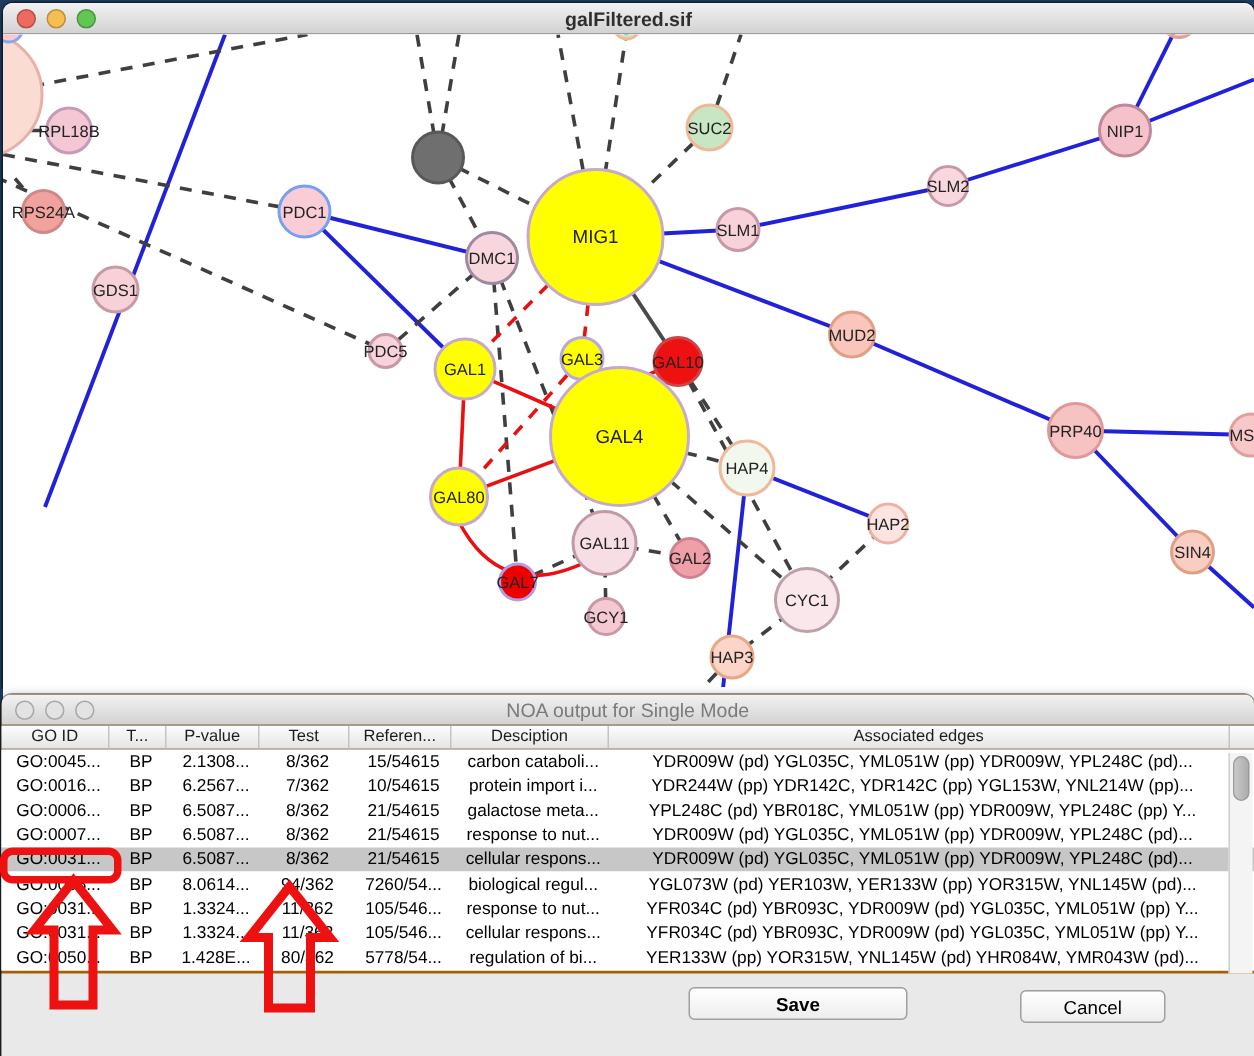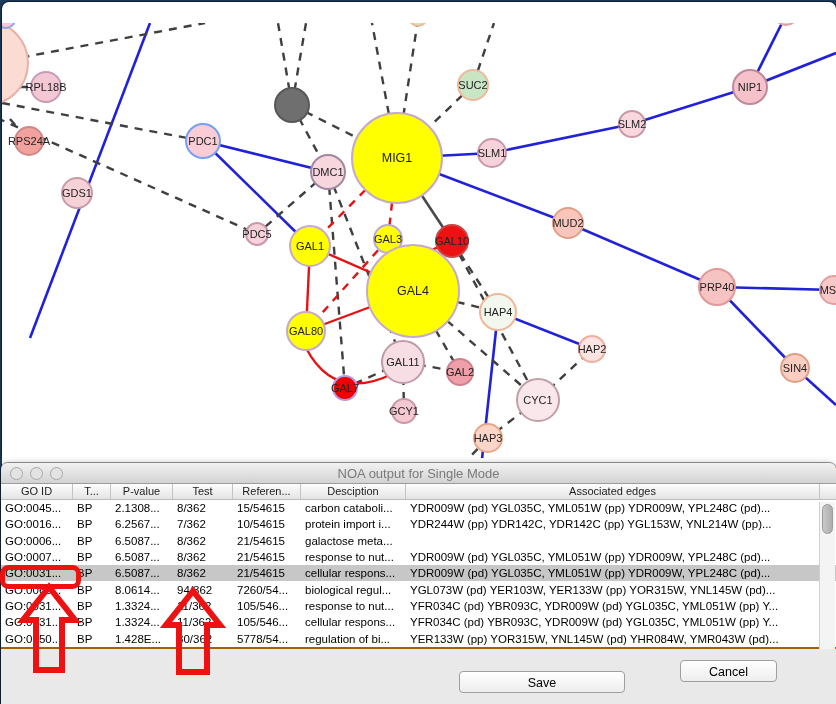--- a/index.html
+++ b/index.html
@@ -25,40 +25,48 @@
   #graph-canvas { position:absolute; left:0; top:21px; width:834px; height:497px; background:#fff; }
   #graph-svg { position:absolute; left:0; top:0; }
 
   
   #table-window { left:1px; top:463px; width:835px; height:241px; background:#a16207; }
   #table-header { position:relative; height:16px; display:flex;
     background:linear-gradient(#fdfdfd,#e4e4e4);
     border-bottom:1px solid #bdbdbd; }
   .hcell { font-size:11px; color:#1c1c1c; text-align:center; line-height:15px;
     border-right:1px solid #c3c3c3; overflow:hidden; white-space:nowrap; flex:none; }
-  #table-body { position:relative; background:#fff; }
+  #table-body { position:relative; background:#fff;text-align:center; }
   .trow { display:flex; height:16.3px; align-items:center; background:#fff; }
   .trow.sel { background:#c7c7c7; }
   .tcell { font-size:11.5px; color:#000; padding-left:4px; white-space:nowrap; overflow:hidden; flex:none; }
   #vscroll { position:absolute; background:#f4f4f4; border-left:1px solid #d0d0d0; }
   #vthumb { position:absolute; left:2px; width:11px; height:30px; border-radius:6px;
     background:linear-gradient(90deg,#c9c9c9,#adadad); border:1px solid #9a9a9a; }
   #table-empty { position:absolute; left:0; right:0; background:#e9e9e9; }
 
   .btn { position:absolute; height:22px; border:1px solid #9f9f9f; border-radius:4px;
     background:linear-gradient(#ffffff,#ededed); font-size:12.5px; color:#000;
     text-align:center; line-height:20px; box-shadow:0 1px 0 rgba(255,255,255,.6) inset; }
 
   #annot { position:absolute; left:0; top:0; pointer-events:none; }
   svg text { user-select:none; }
 </style>
 </head>
 <body>
 
 <div class="window" id="graph-window">
+  <div class="titlebar">
+    <div class="lights">
+      <span class="light" id="gl-red" style="background: rgb(239, 106, 94);"></span>
+      <span class="light" id="gl-yellow" style="background: rgb(246, 190, 79);"></span>
+      <span class="light" id="gl-green" style="background: rgb(98, 197, 84);"></span>
+    </div>
+    <span class="title">galFiltered.sif</span>
+  </div>
   <div id="graph-canvas">
     <svg id="graph-svg" width="834" height="435" viewBox="0 0 834 435">
         <line stroke="#2121d9" stroke-width="2.6" fill="none" x1="148" y1="0" x2="28" y2="315"></line>
         <line stroke="#2121d9" stroke-width="2.6" fill="none" x1="201" y1="118" x2="326" y2="149"></line>
         <line stroke="#2121d9" stroke-width="2.6" fill="none" x1="308" y1="223" x2="201" y2="118"></line>
         <line stroke="#2121d9" stroke-width="2.6" fill="none" x1="395" y1="135" x2="490" y2="130"></line>
         <line stroke="#2121d9" stroke-width="2.6" fill="none" x1="490" y1="130" x2="630" y2="101"></line>
         <line stroke="#2121d9" stroke-width="2.6" fill="none" x1="630" y1="101" x2="748" y2="64"></line>
         <line stroke="#2121d9" stroke-width="2.6" fill="none" x1="748" y1="64" x2="784" y2="-8"></line>
         <line stroke="#2121d9" stroke-width="2.6" fill="none" x1="748" y1="64" x2="834" y2="30"></line>
@@ -208,20 +216,21 @@
         <div class="tcell" style="width: 105px;">protein import i...</div>
         <div class="tcell" style="width: 414px;">YDR244W (pp) YDR142C, YDR142C (pp) YGL153W, YNL214W (pp)...</div>
       </div>
       <div class="trow">
         <div class="tcell" style="width: 72px;">GO:0006...</div>
         <div class="tcell" style="width: 38px;">BP</div>
         <div class="tcell" style="width: 62px;">6.5087...</div>
         <div class="tcell" style="width: 60px;">8/362</div>
         <div class="tcell" style="width: 68px;">21/54615</div>
         <div class="tcell" style="width: 105px;">galactose meta...</div>
+        <div class="tcell" style="width: 414px;">YPL248C (pd) YBR018C, YML051W (pp) YDR009W, YPL248C (pp) Y...</div>
       </div>
       <div class="trow">
         <div class="tcell" style="width: 72px;">GO:0007...</div>
         <div class="tcell" style="width: 38px;">BP</div>
         <div class="tcell" style="width: 62px;">6.5087...</div>
         <div class="tcell" style="width: 60px;">8/362</div>
         <div class="tcell" style="width: 68px;">21/54615</div>
         <div class="tcell" style="width: 105px;">response to nut...</div>
         <div class="tcell" style="width: 414px;">YDR009W (pd) YGL035C, YML051W (pp) YDR009W, YPL248C (pd)...</div>
       </div>
@@ -268,21 +277,21 @@
         <div class="tcell" style="width: 60px;">80/362</div>
         <div class="tcell" style="width: 68px;">5778/54...</div>
         <div class="tcell" style="width: 105px;">regulation of bi...</div>
         <div class="tcell" style="width: 414px;">YER133W (pp) YOR315W, YNL145W (pd) YHR084W, YMR043W (pd)...</div>
       </div>
     </div>
   <div id="table-empty" style="top: 185.7px; bottom: 0px;"></div>
   <div id="vscroll" style="top: 39px; height: 146.7px; right: 1px; width: 16px;">
     <div id="vthumb" style="top: 2px;"></div>
   </div>
-  <button class="btn" id="save-btn" style="left:458px; top:208px; width:166px;">Save</button>
+  <button class="btn" id="save-btn" style="left:458px; top:195px; width:146px;font-weight:bold;">Save</button>
   <button class="btn" id="cancel-btn" style="left:679px; top:197px; width:97px;">Cancel</button>
 </div>
 
 <svg id="annot" width="836" height="704" viewBox="0 0 836 704">
   <rect id="annot-rect" x="2.5" y="567.5" width="76" height="19" rx="6" fill="none" stroke-width="5" stroke="#ee1111"></rect>
   <polygon id="annot-arrow1" points="49,587 75,620 62,620 62,670 36,670 36,620 23,620" fill="none" stroke-width="6" stroke="#ee1111"></polygon>
   <polygon id="annot-arrow2" points="193,591 220,625 207,625 207,672 179,672 179,625 166,625" fill="none" stroke-width="6" stroke="#ee1111"></polygon>
 </svg>
 
 </body></html>

